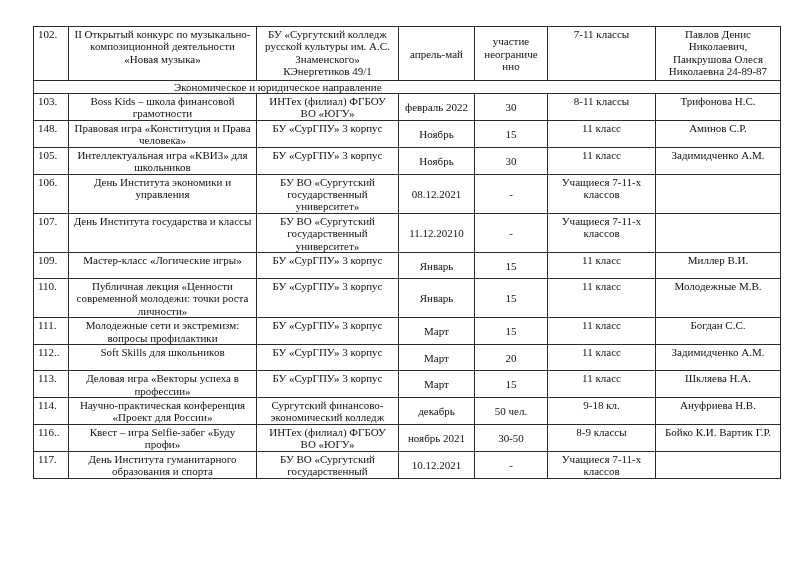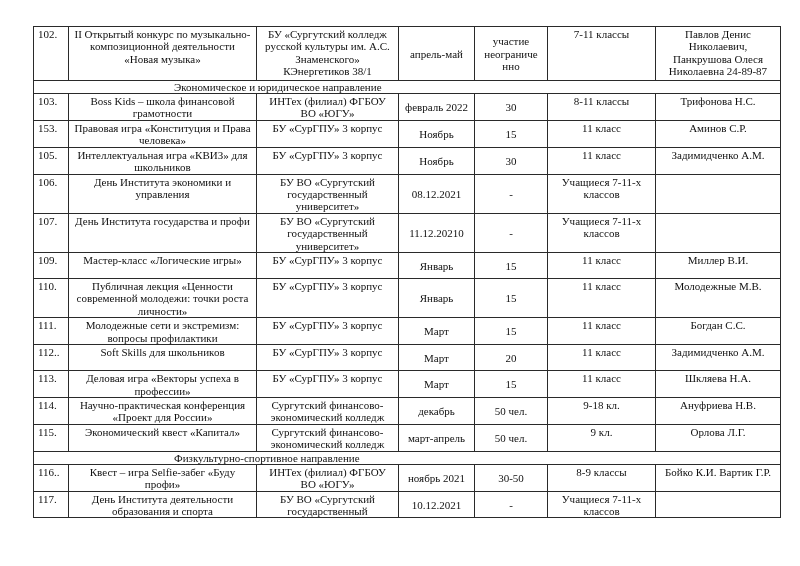--- a/index.html
+++ b/index.html
@@ -25,40 +25,40 @@
       <col style="width:142px">
     <col style="width:76px">
       <col style="width:73px">
       <col style="width:108px">
       <col style="width:125px">
   </colgroup>
   <tbody id="tbody">
       <tr style="height: 54px;">
         <td class="num">102.</td>
         <td class="name">II Открытый конкурс по музыкально-композиционной деятельности «Новая музыка»</td>
-        <td class="place">БУ «Сургутский колледж русской культуры им. А.С. Знаменского» КЭнергетиков 38/1</td>
+        <td class="place">БУ «Сургутский колледж русской культуры им. А.С. Знаменского» КЭнергетиков 49/1</td>
         <td class="period">апрель-май</td>
         <td class="count">участие неограниче нно</td>
         <td class="grade">7-11 классы</td>
         <td class="contact">Павлов Денис Николаевич, Панкрушова Олеся Николаевна 24-89-87</td>
       </tr>
       <tr style="height: 13px;">
         <td colspan="7" class="section"><span class="sec-inner">Экономическое и юридическое направление</span></td>
       </tr>
       <tr style="height: 27px;">
         <td class="num">103.</td>
         <td class="name">Boss Kids – школа финансовой грамотности</td>
         <td class="place">ИНТех (филиал) ФГБОУ ВО «ЮГУ»</td>
         <td class="period">февраль 2022</td>
         <td class="count">30</td>
         <td class="grade">8-11 классы</td>
         <td class="contact">Трифонова Н.С.</td>
       </tr>
       <tr style="height: 26px;">
-        <td class="num">153.</td>
+        <td class="num">148.</td>
         <td class="name">Правовая игра «Конституция и Права человека»</td>
         <td class="place">БУ «СурГПУ» 3 корпус</td>
         <td class="period">Ноябрь</td>
         <td class="count">15</td>
         <td class="grade">11 класс</td>
         <td class="contact">Аминов С.Р.</td>
       </tr>
       <tr style="height: 26px;">
         <td class="num">105.</td>
         <td class="name">Интеллектуальная игра «КВИЗ» для школьников</td>
@@ -72,21 +72,21 @@
         <td class="num">106.</td>
         <td class="name">День Института экономики и управления</td>
         <td class="place">БУ ВО «Сургутский государственный университет»</td>
         <td class="period">08.12.2021</td>
         <td class="count">-</td>
         <td class="grade">Учащиеся 7-11-х классов</td>
         <td class="contact"></td>
       </tr>
       <tr style="height: 39px;">
         <td class="num">107.</td>
-        <td class="name">День Института государства и профи</td>
+        <td class="name">День Института государства и классы</td>
         <td class="place">БУ ВО «Сургутский государственный университет»</td>
         <td class="period">11.12.20210</td>
         <td class="count">-</td>
         <td class="grade">Учащиеся 7-11-х классов</td>
         <td class="contact"></td>
       </tr>
       <tr style="height: 26px;">
         <td class="num">109.</td>
         <td class="name">Мастер-класс «Логические игры»</td>
         <td class="place">БУ «СурГПУ» 3 корпус</td>
@@ -133,44 +133,32 @@
       </tr>
       <tr style="height: 26px;">
         <td class="num">114.</td>
         <td class="name">Научно-практическая конференция «Проект для России»</td>
         <td class="place">Сургутский финансово-экономический колледж</td>
         <td class="period">декабрь</td>
         <td class="count">50 чел.</td>
         <td class="grade">9-18 кл.</td>
         <td class="contact">Ануфриева Н.В.</td>
       </tr>
-      <tr style="height: 26px;">
-        <td class="num">115.</td>
-        <td class="name">Экономический квест «Капитал»</td>
-        <td class="place">Сургутский финансово-экономический колледж</td>
-        <td class="period">март-апрель</td>
-        <td class="count">50 чел.</td>
-        <td class="grade">9 кл.</td>
-        <td class="contact">Орлова Л.Г.</td>
-      </tr>
-      <tr style="height: 13px;">
-        <td colspan="7" class="section"><span class="sec-inner">Физкультурно-спортивное направление</span></td>
-      </tr>
       <tr style="height: 27px;">
         <td class="num">116..</td>
         <td class="name">Квест – игра Selfie-забег «Буду профи»</td>
         <td class="place">ИНТех (филиал) ФГБОУ ВО «ЮГУ»</td>
         <td class="period">ноябрь 2021</td>
         <td class="count">30-50</td>
         <td class="grade">8-9 классы</td>
         <td class="contact">Бойко К.И. Вартик Г.Р.</td>
       </tr>
       <tr style="height: 26px;">
         <td class="num">117.</td>
-        <td class="name">День Института деятельности образования и спорта</td>
+        <td class="name">День Института гуманитарного образования и спорта</td>
         <td class="place">БУ ВО «Сургутский государственный</td>
         <td class="period">10.12.2021</td>
         <td class="count">-</td>
         <td class="grade">Учащиеся 7-11-х классов</td>
         <td class="contact"></td>
       </tr>
     </tbody>
 </table>
 
 </body></html>

